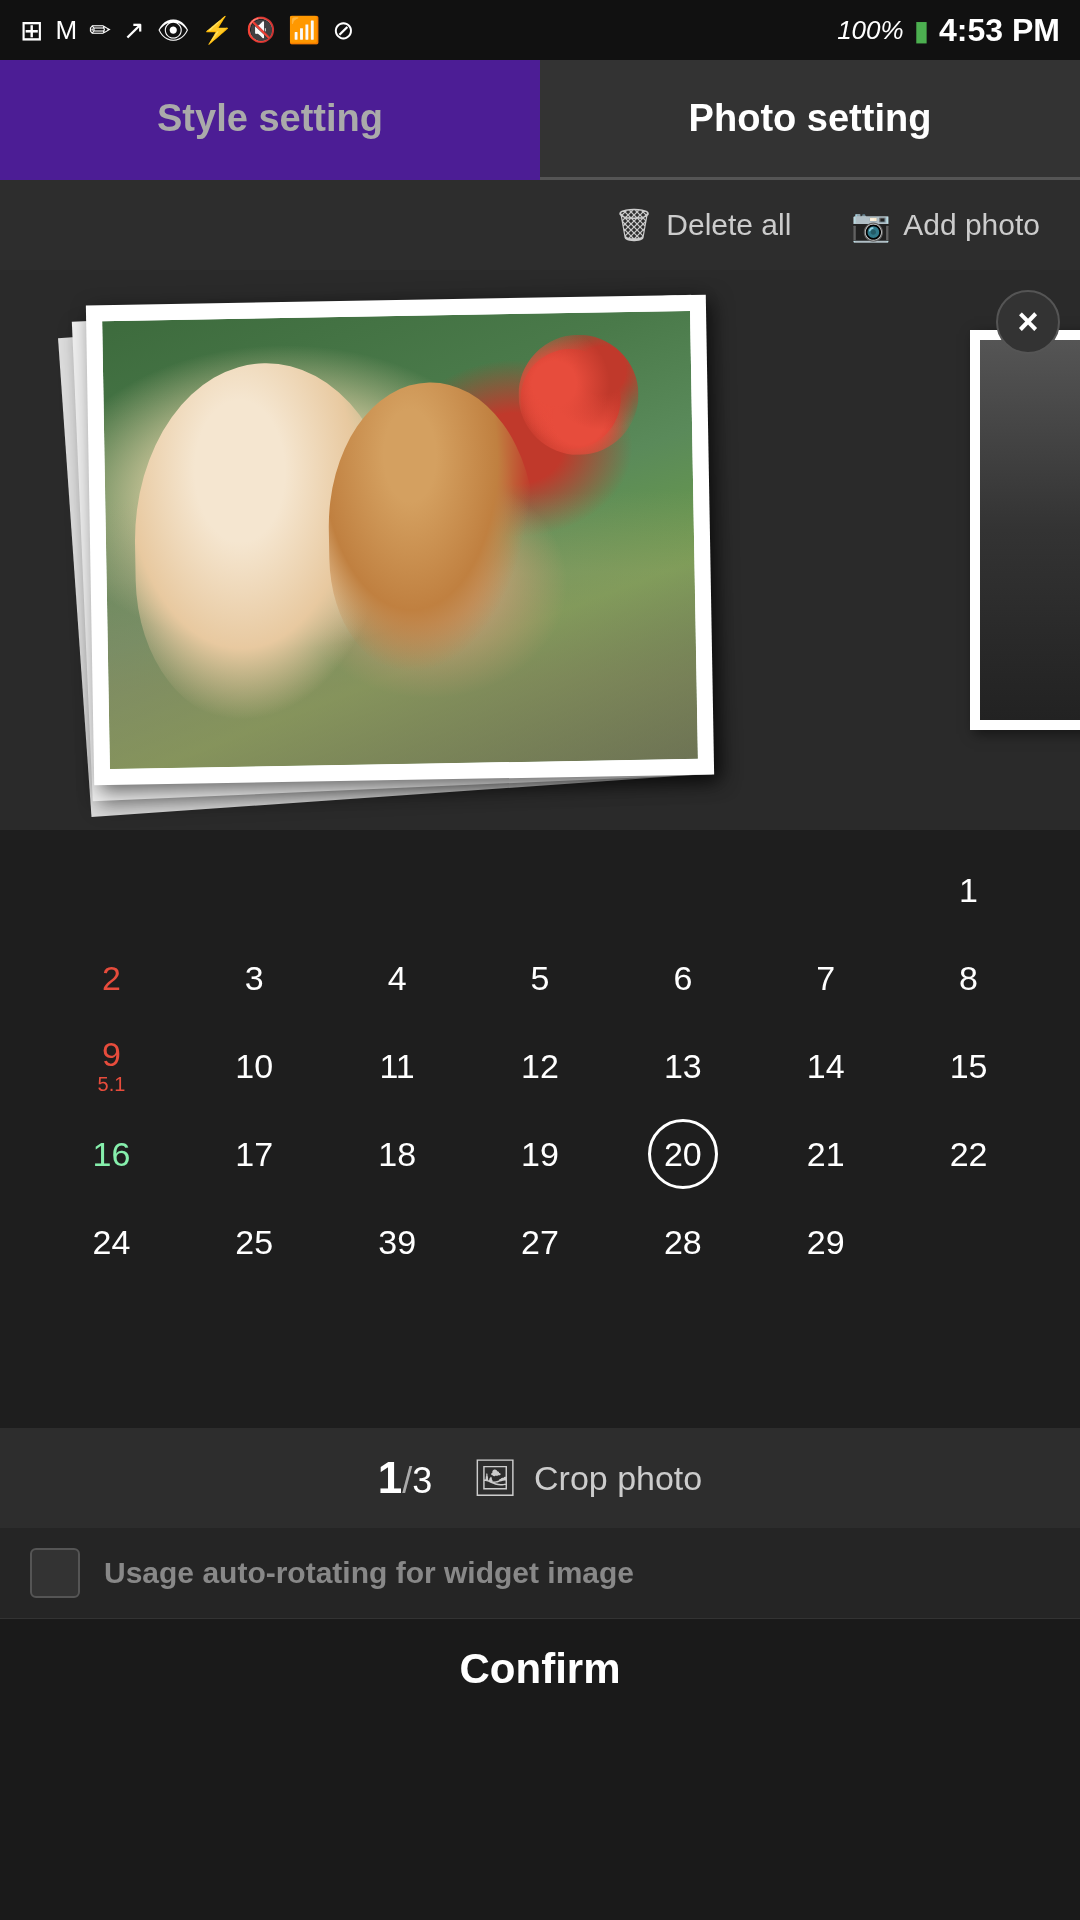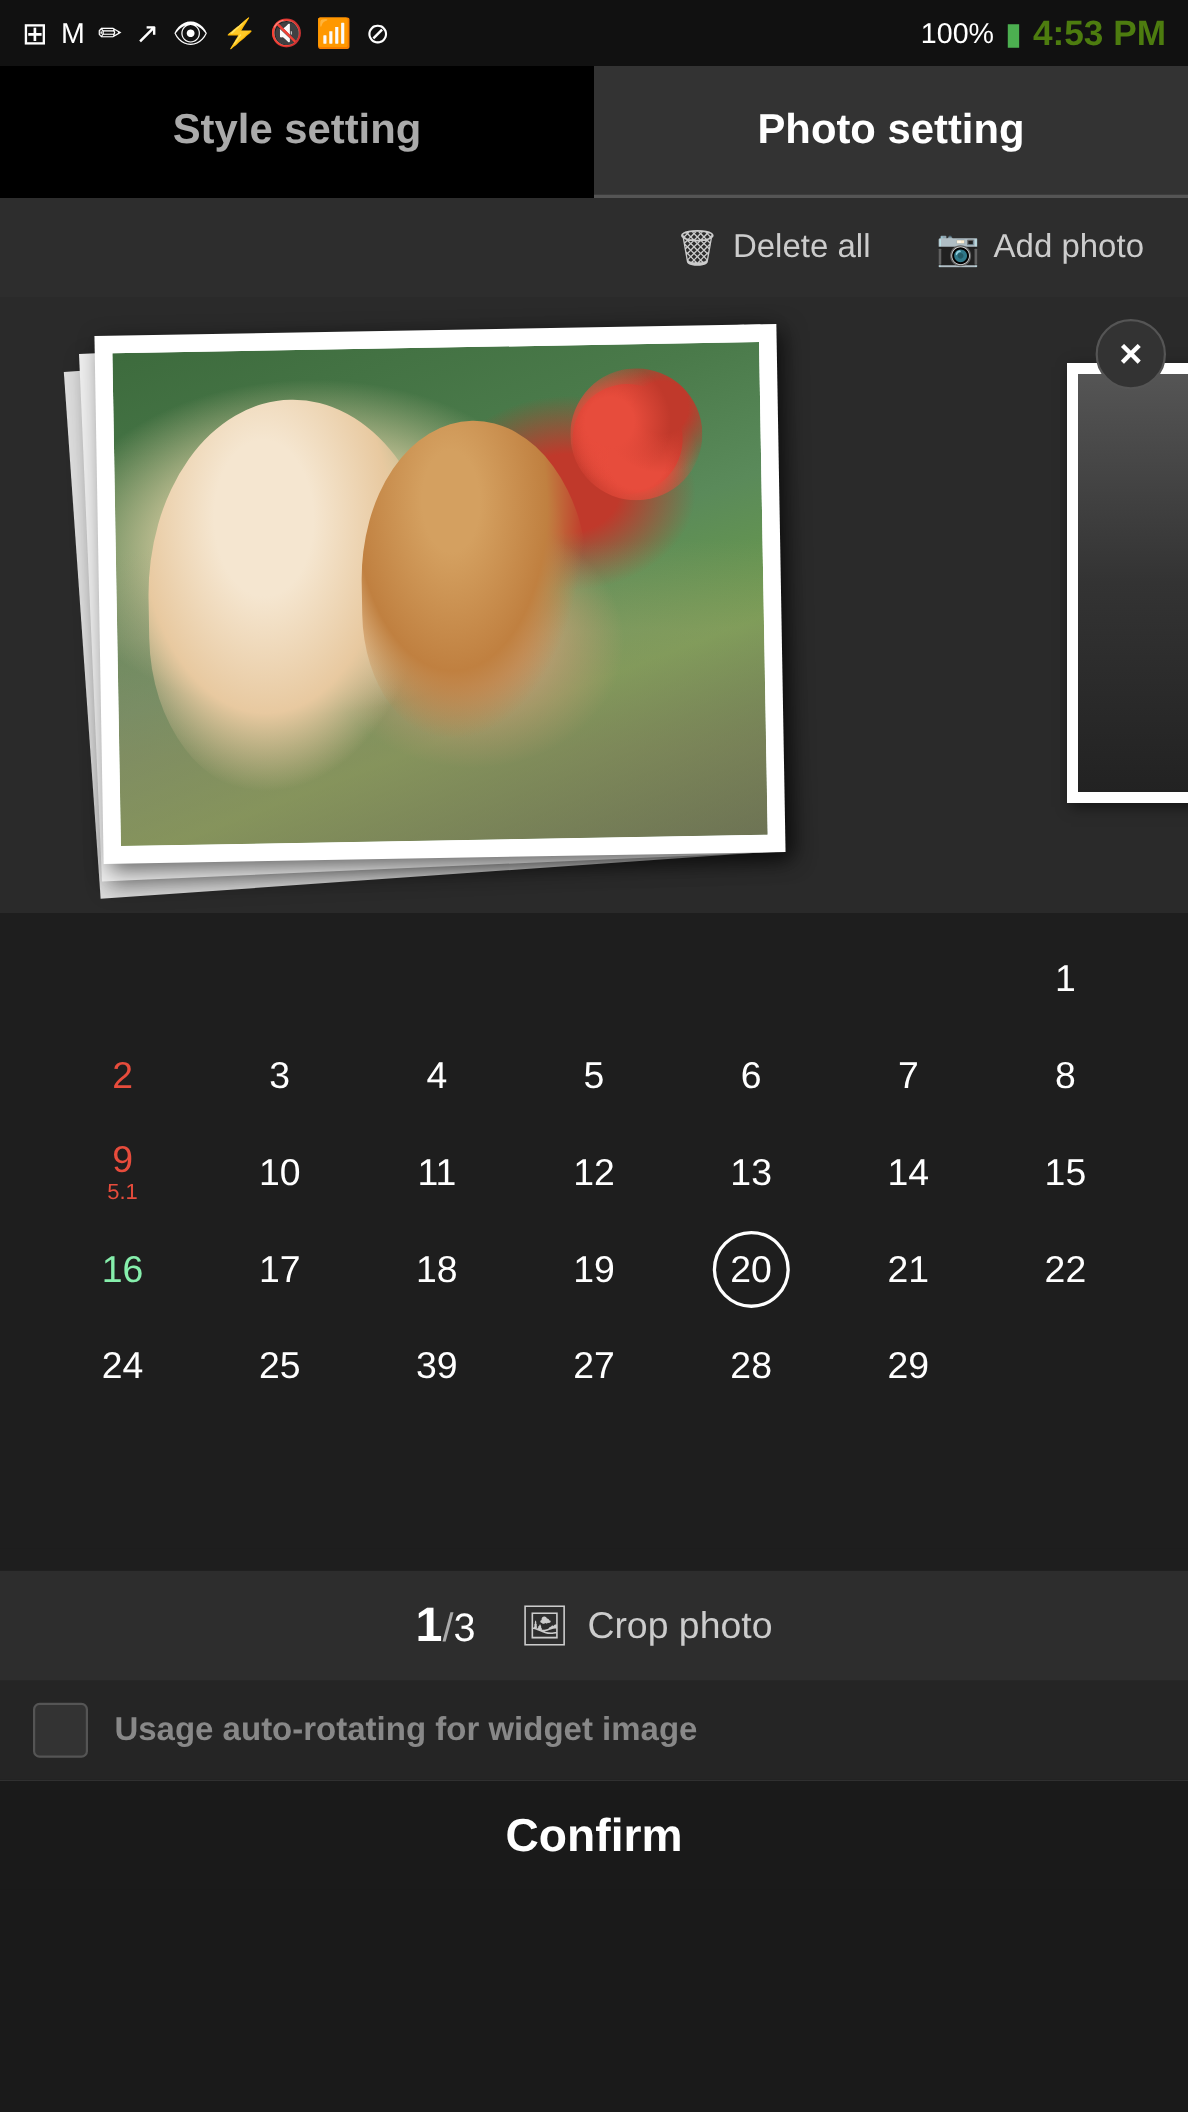--- a/index.html
+++ b/index.html
@@ -31,42 +31,42 @@
     .status-bar-right {
       display: flex;
       align-items: center;
       gap: 10px;
       font-size: 28px;
       color: #fff;
     }
     .status-time {
       font-size: 32px;
       font-weight: bold;
-      color: #4d7c0f;
+      color: #ffffff;
     }
 
     
     .tab-bar {
       width: 100%;
       height: 120px;
       display: flex;
       background: #222;
     }
     .tab {
       flex: 1;
       display: flex;
       align-items: center;
       justify-content: center;
       font-size: 38px;
       font-weight: bold;
       cursor: pointer;
       border-bottom: 3px solid transparent;
     }
     .tab.inactive {
-      background: #000000;
+      background: #4c1d95;
       color: #aaa;
     }
     .tab.active {
       background: #333;
       color: #fff;
       border-bottom: 3px solid #555;
     }
 
     
     .action-bar {
@@ -314,21 +314,21 @@
     <span style="font-size:26px;">M</span>
     <span style="font-size:26px;">✏</span>
     <span style="font-size:26px;">↗</span>
     <span style="font-size:26px;">👁</span>
     <span style="font-size:26px;">⚡</span>
     <span style="font-size:24px;">🔇</span>
     <span style="font-size:26px;">📶</span>
     <span style="font-size:26px;">⊘</span>
   </div>
   <div class="status-bar-right">
-    <span style="font-size:26px;">100%</span>
+    <span style="font-size:26px;font-style:italic;">100%</span>
     <span style="font-size:28px; color:#4caf50;">▮</span>
     <span class="status-time">4:53 PM</span>
   </div>
 </div>
 
 <div class="tab-bar">
   <div class="tab inactive">
     <span>Style setting</span>
   </div>
   <div class="tab active">

